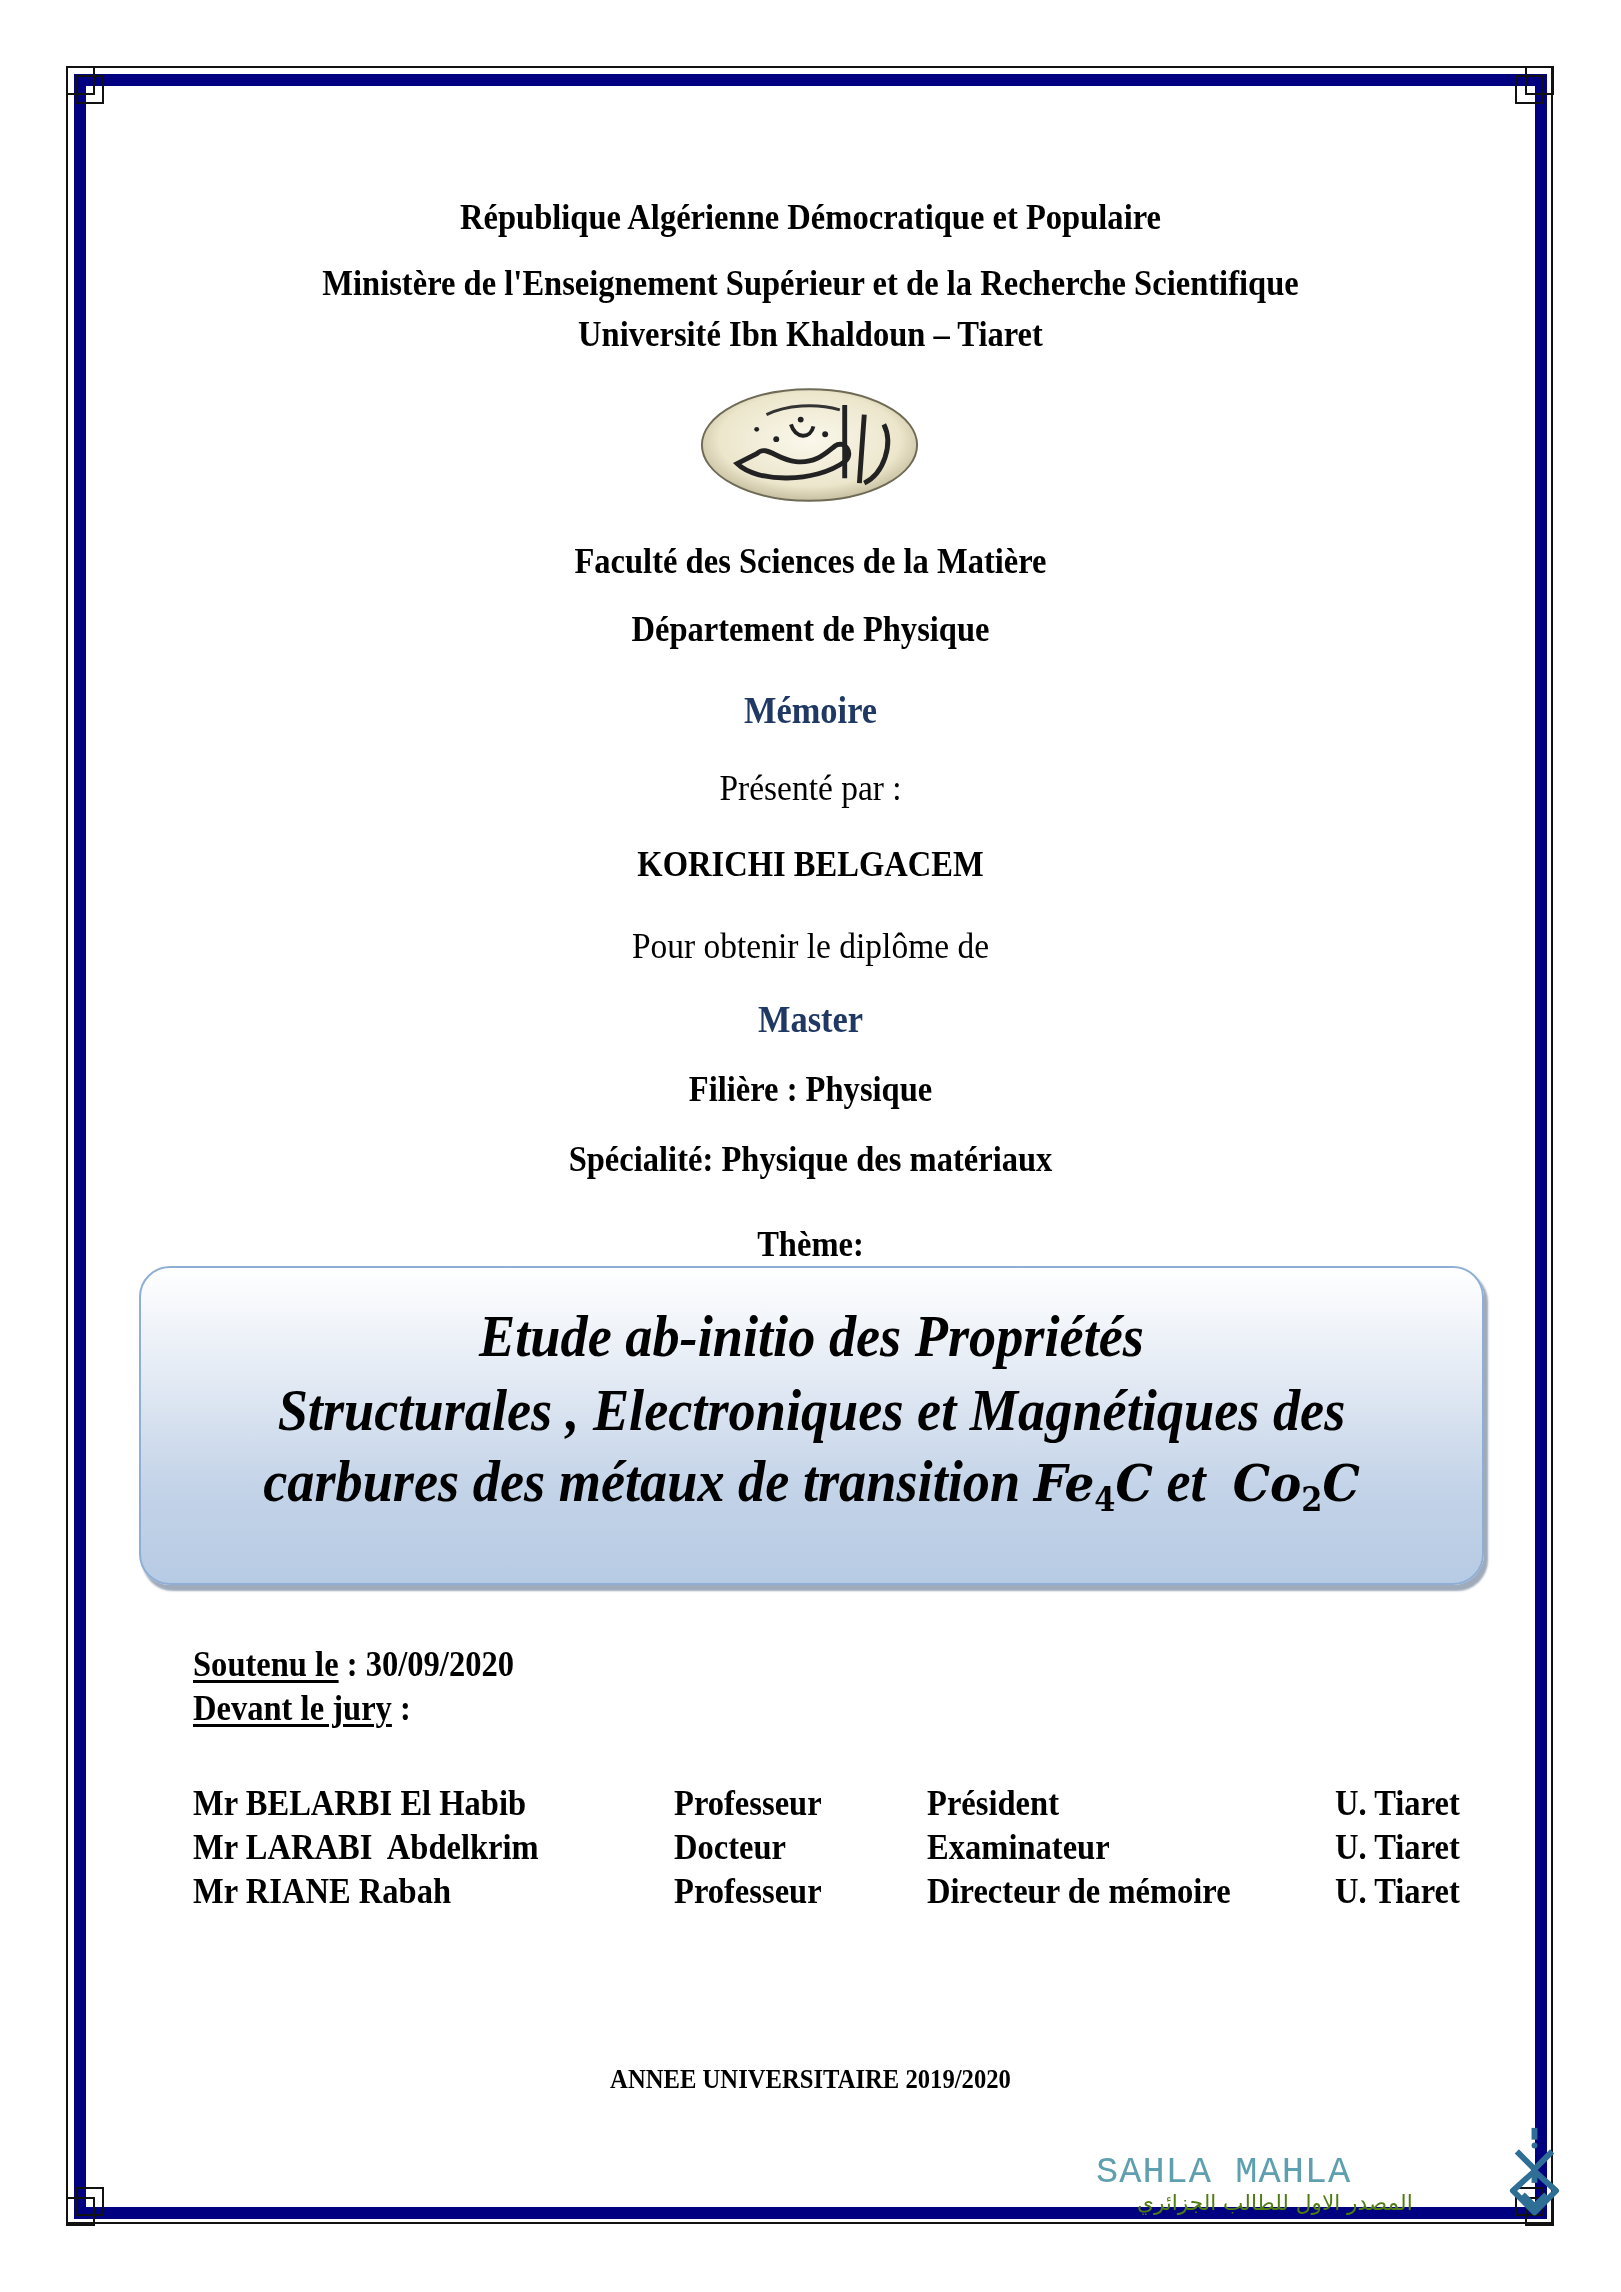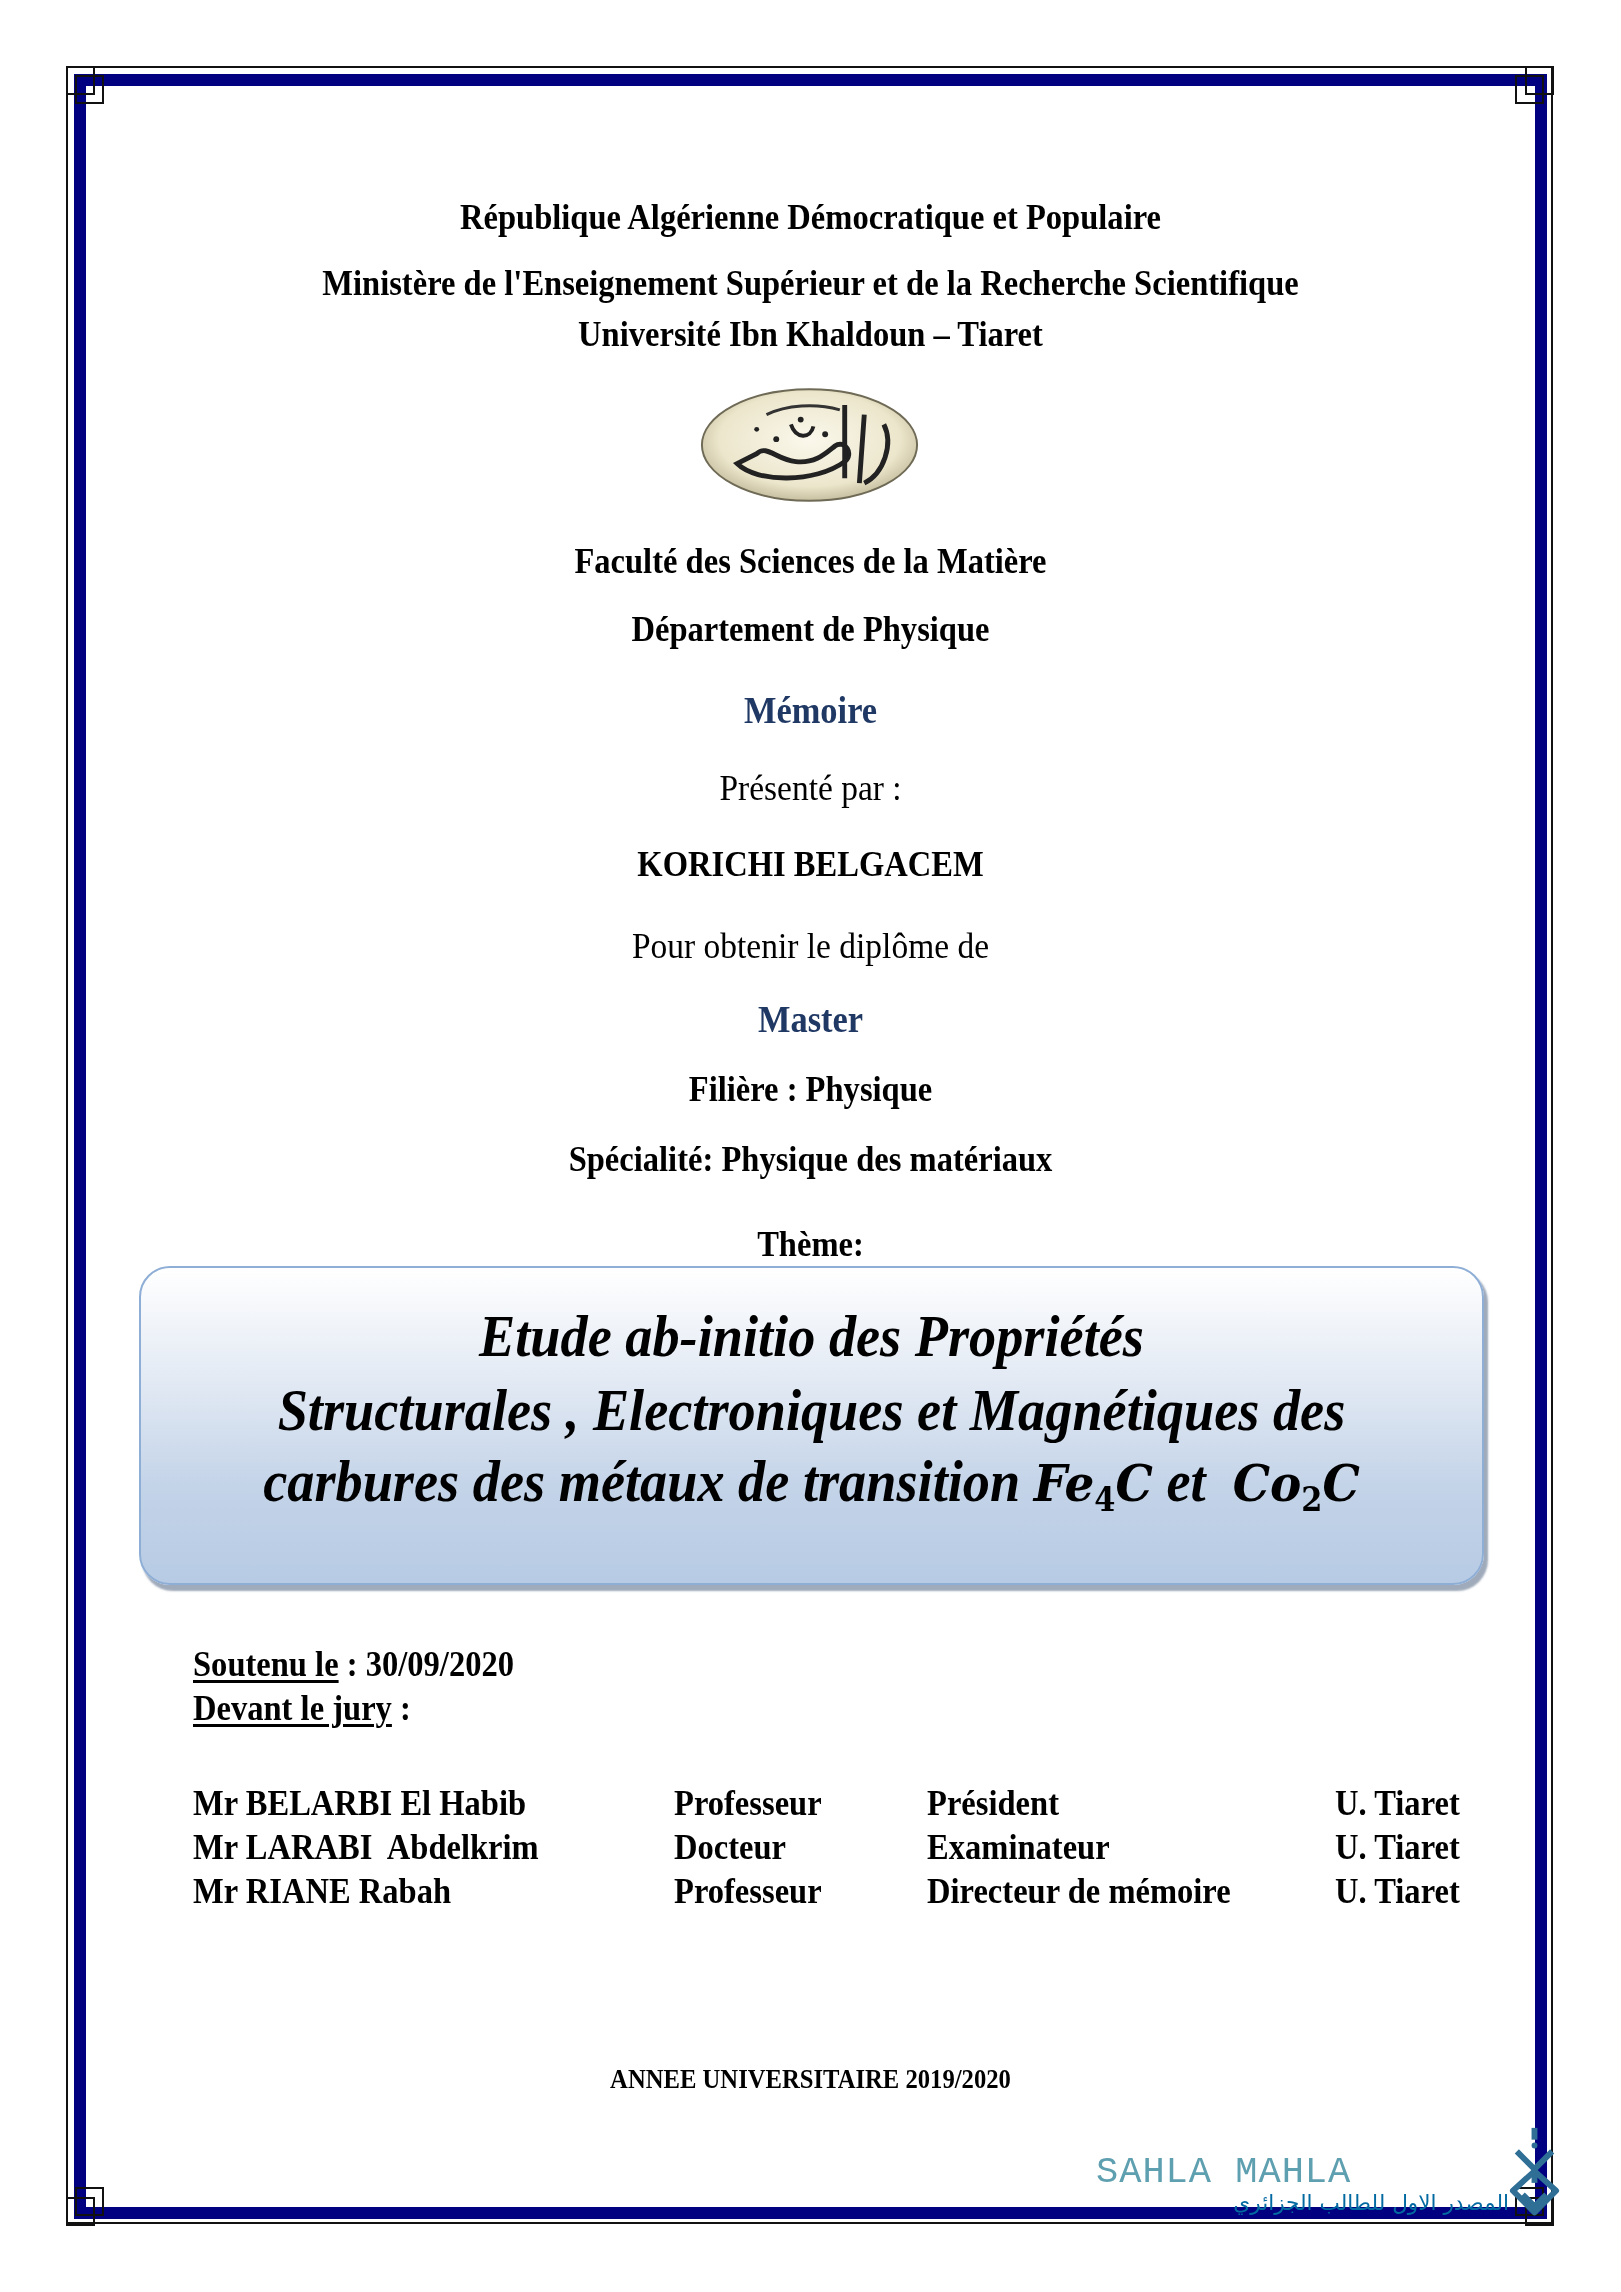--- a/index.html
+++ b/index.html
@@ -38,21 +38,21 @@
   .left-text { position: absolute; font-weight: bold; font-size: 35px; white-space: nowrap; line-height: 1;
                transform-origin: left center; transform: scaleX(0.93); }
   .u { text-decoration: underline; text-decoration-thickness: 2.9px; text-underline-offset: 3.9px; }
   .jury-cell { position: absolute; font-weight: bold; font-size: 35px; white-space: nowrap; line-height: 1;
                transform-origin: left center; transform: scaleX(0.93); }
 
   
   .wm-title { position: absolute; left: 1096px; top: 2154px; font-family: Liberation Mono, monospace;
               font-size: 37px; color: #5e9fb0; letter-spacing: 1px; white-space: nowrap; line-height: 1; }
   .wm-sub { position: absolute; left: 1137px; top: 2192px; width: 372px; font-family: "DejaVu Sans", sans-serif;
-            font-size: 21.6px; color: #0369a1; white-space: nowrap; line-height: 1; direction: rtl; text-align: right; }
+            font-size: 21.6px; color: #4d7c0f; white-space: nowrap; line-height: 1; direction: rtl; text-align: left; }
   .wm-logo { position: absolute; left: 1505px; top: 2122px; width: 59px; height: 108px; }
 </style>
 </head>
 <body>
 
 <div class="frame-outer"></div>
 <div class="frame-blue"></div>
 
 <div class="corner-sq" style="left:66px;top:66px;"></div>
 <div class="corner-sq" style="left:75px;top:75px;background:transparent;"></div>

